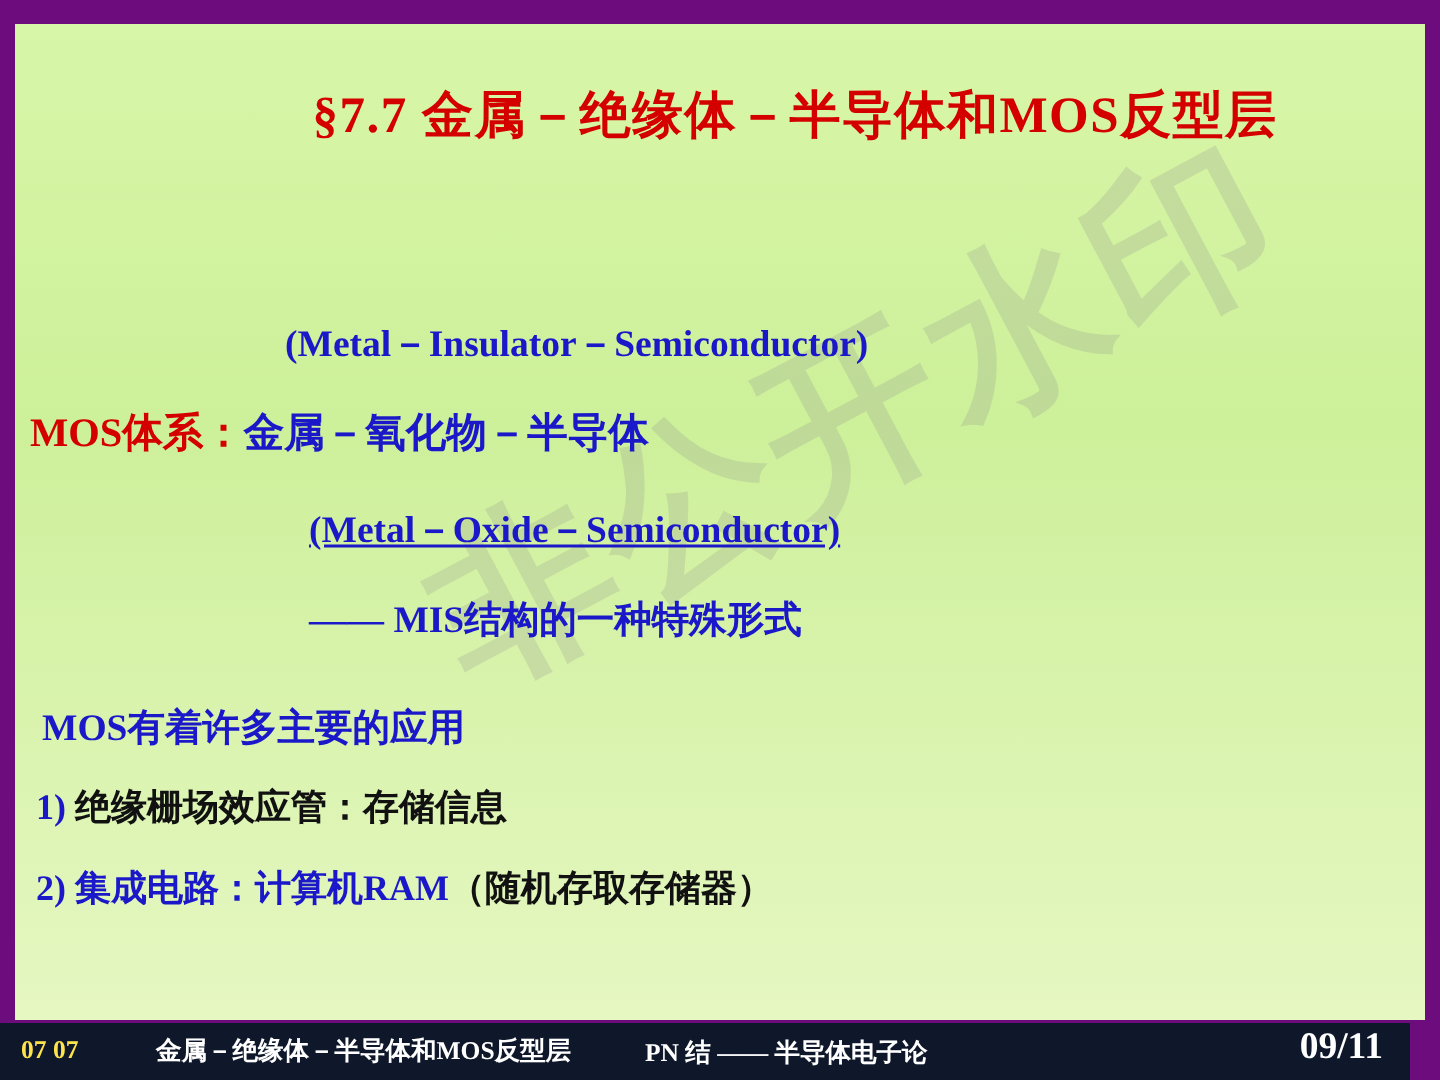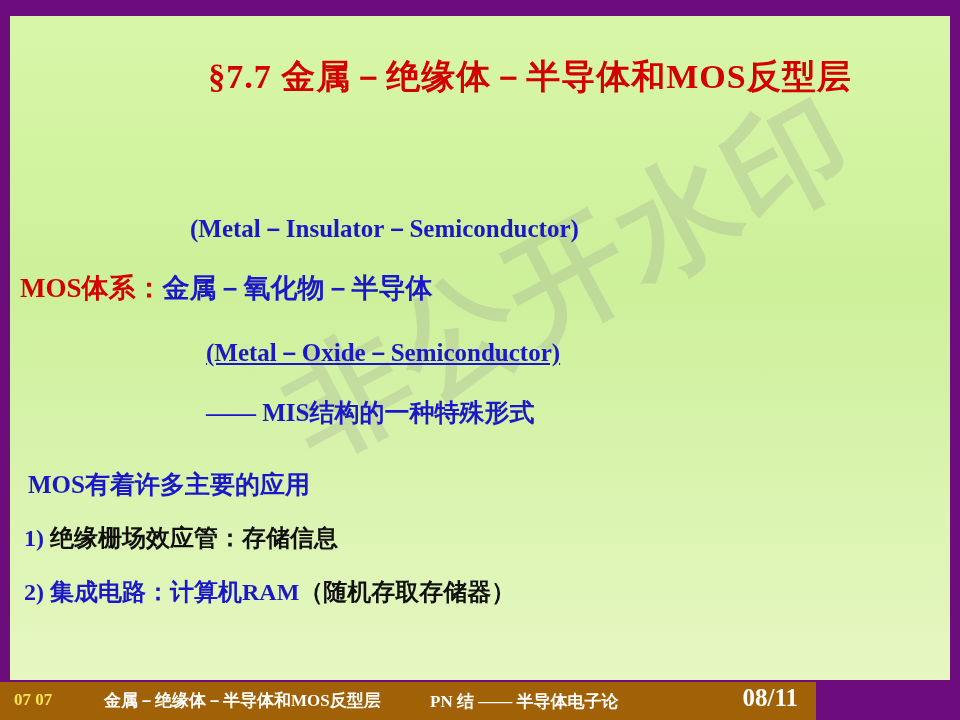--- a/index.html
+++ b/index.html
@@ -73,22 +73,22 @@
   .l8{left:14px;  top:560px; font-size:24px;}
   .l9{left:14px;  top:604px; font-size:24px;}
 
   .num{color:#1a18c8;}
   .seg-blue{color:#1a18c8;text-align:right;}
   .seg-black{color:#111;}
 
   
   .footer{
     position:absolute;
-    left:0; bottom:0; width:816px; height:38px;
-    background:#a16207;
+    left:0; bottom:0; width:940px; height:38px;
+    background:#0f172a;
     color:#ffffff;
     font-family:"Liberation Serif", serif;
     margin-top:44px;
   }
   .footer .fleft{
     position:absolute; left:14px; top:8px;
     font-size:17px; font-weight:bold; color:#ffe44d;
     white-space:nowrap;
   }
   .footer .fmid{
@@ -144,17 +144,17 @@
     </div>
 
 
   </div>
 
   <div class="footer">
     <div class="fleft">07  07</div>
     <div class="fmid">金属－绝缘体－半导体和MOS反型层</div>
     <div class="fmid2">PN 结 ——  半导体电子论</div>
     <div class="fright">
-      <span>08</span><span>/</span><span>11</span>
+      <span>09</span><span>/</span><span>11</span>
     </div>
   </div>
 
 </div>
 
 </body></html>

